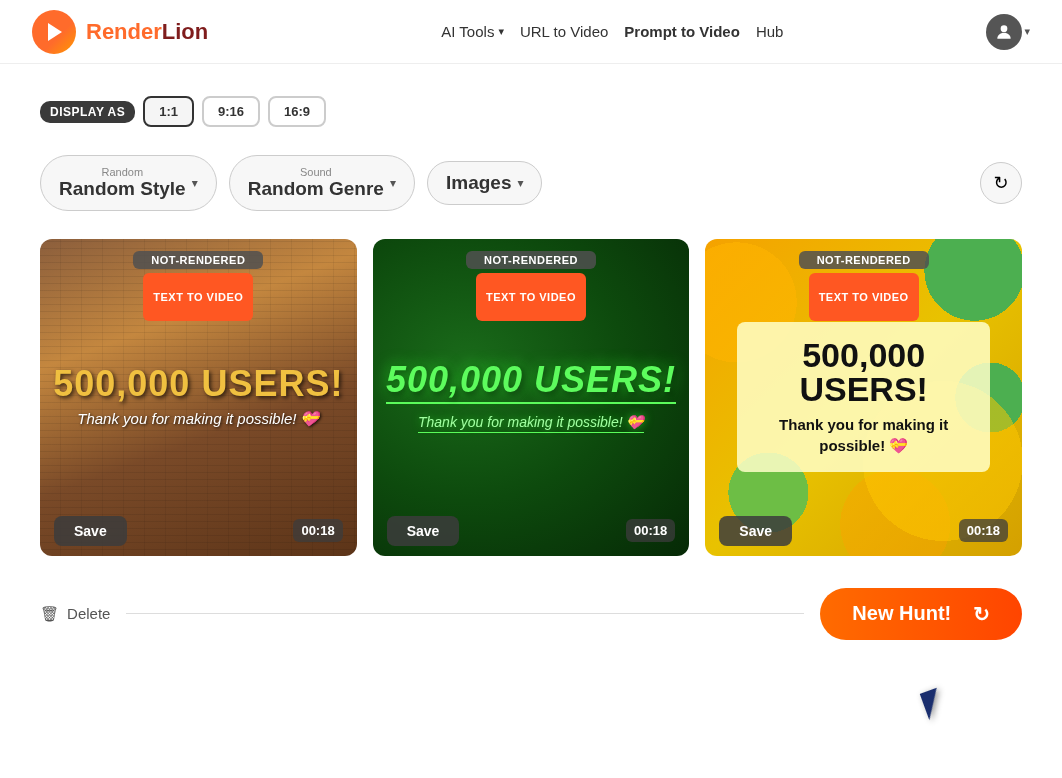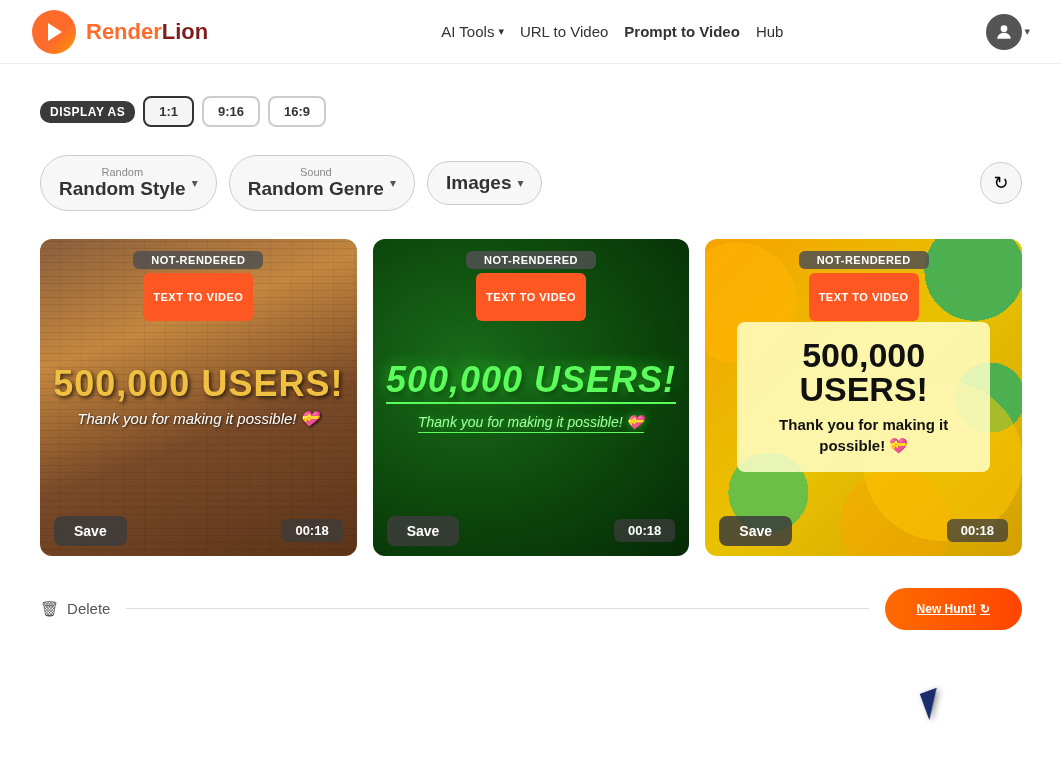--- a/index.html
+++ b/index.html
@@ -187,40 +187,40 @@
       padding: 10px 14px; z-index: 10;
     }
     .save-btn {
       background: rgba(60,60,60,0.85); color: #fff; border: none;
       padding: 7px 20px; border-radius: 8px; font-size: 14px; font-weight: 600;
       cursor: pointer;
       text-align: center;
     }
     .duration-badge {
       background: rgba(60,60,60,0.75); color: #fff; font-size: 13px;
-      font-weight: 600; padding: 4px 14px; border-radius: 6px;
+      font-weight: 600; padding: 4px 8px; border-radius: 6px;
     }
 
     
     .bottom-row {
       display: flex; align-items: center; justify-content: space-between;
       gap: 16px;
     }
     .delete-btn {
       display: flex; align-items: center; gap: 8px;
       font-size: 15px; color: #555; background: none; border: none; cursor: pointer;
     }
     .delete-divider {
       flex: 1; height: 1px; background: #ddd;
     }
     .new-hunt-btn {
       background: linear-gradient(90deg, #ff6b00, #ff4500);
       color: #fff; border: none; padding: 14px 32px;
-      border-radius: 50px; font-size: 12px; font-weight: 700; cursor: pointer;
-      display: flex; align-items: center; gap: 4px; text-decoration: underline;
+      border-radius: 50px; font-size: 20px; font-weight: 700; cursor: pointer;
+      display: flex; align-items: center; gap: 22px;
     }
 
     
     .cursor-overlay {
       position: fixed; bottom: 60px; right: 120px;
       pointer-events: none; z-index: 9999;
     }
     .cursor-arrow {
       width: 0; height: 0;
       border-left: 0 solid transparent;

